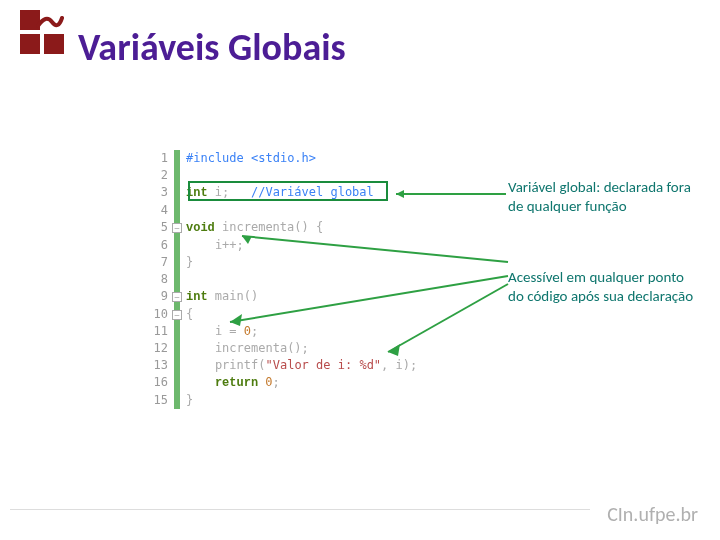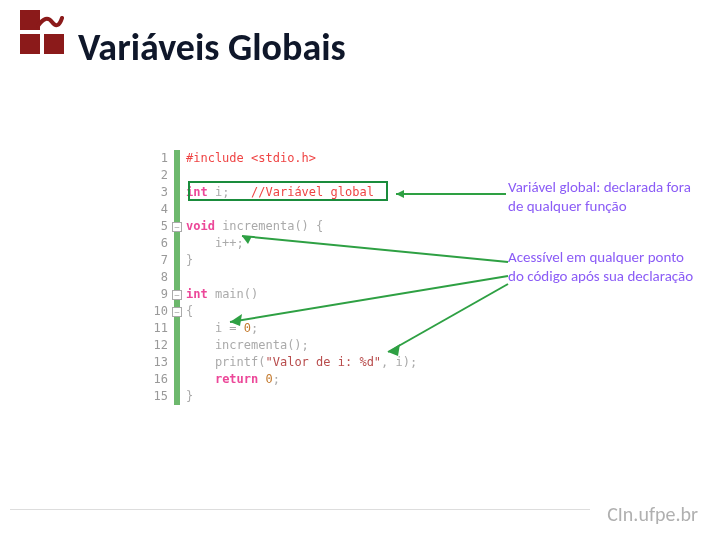--- a/index.html
+++ b/index.html
@@ -22,21 +22,21 @@
   .logo-bl { position:absolute; left:0; top:24px; width:20px; height:20px; background:#8b1a1a; }
   .logo-br { position:absolute; left:24px; top:24px; width:20px; height:20px; background:#8b1a1a; }
   .logo-sw { position:absolute; left:16px; top:2px; width:28px; height:18px; }
   .logo-sw svg { width:100%; height:100%; }
   .title {
     position: absolute;
     top: 24px;
     left: 78px;
     font-size: 38px;
     font-weight: 700;
-    color: #0f172a;
+    color: #4c1d95;
   }
   .code-area {
     position: absolute;
     top: 150px;
     left: 150px;
     width: 310px;
     font-family: Consolas, Menlo, monospace;
     font-size: 12px;
     line-height: 17px;
     color: #888;
@@ -48,22 +48,22 @@
     color: #999;
     padding-right: 6px;
     user-select: none;
   }
   .gutter {
     width: 6px;
     background: #6db86d;
     margin-right: 6px;
   }
   .code { flex:1; white-space: pre; color:#aaa; }
-  .kw { color:#ec4899; font-weight:bold; }
-  .cm { color:#ef4444; }
+  .kw { color:#4d7c0f; font-weight:bold;font-family:Liberation Mono, monospace; }
+  .cm { color:#3b82f6; }
   .str { color:#b84c4c; }
   .num { color:#c47a2e; }
   .fold {
     display:inline-block;
     width:10px; height:10px;
     border:1px solid #aaa;
     color:#aaa;
     font-size:9px;
     line-height:8px;
     text-align:center;
@@ -77,25 +77,25 @@
     left: 188px;
     width: 200px;
     height: 20px;
     border: 2px solid #1a8c3c;
     background: transparent;
   }
   .annot {
     position: absolute;
     font-size: 15px;
     line-height: 1.25;
-    color: #8b5cf6;
+    color: #0f766e;
     width: 195px;
   }
   .annot1 { top: 178px; left: 508px; }
-  .annot2 { top: 248px; left: 508px; }
+  .annot2 { top: 268px; left: 508px; }
   .footer {
     position: absolute;
     bottom: 14px;
     right: 22px;
     font-size: 20px;
     color: #b0b0b0;
   }
   .hr-bottom {
     position:absolute;
     bottom: 30px;

